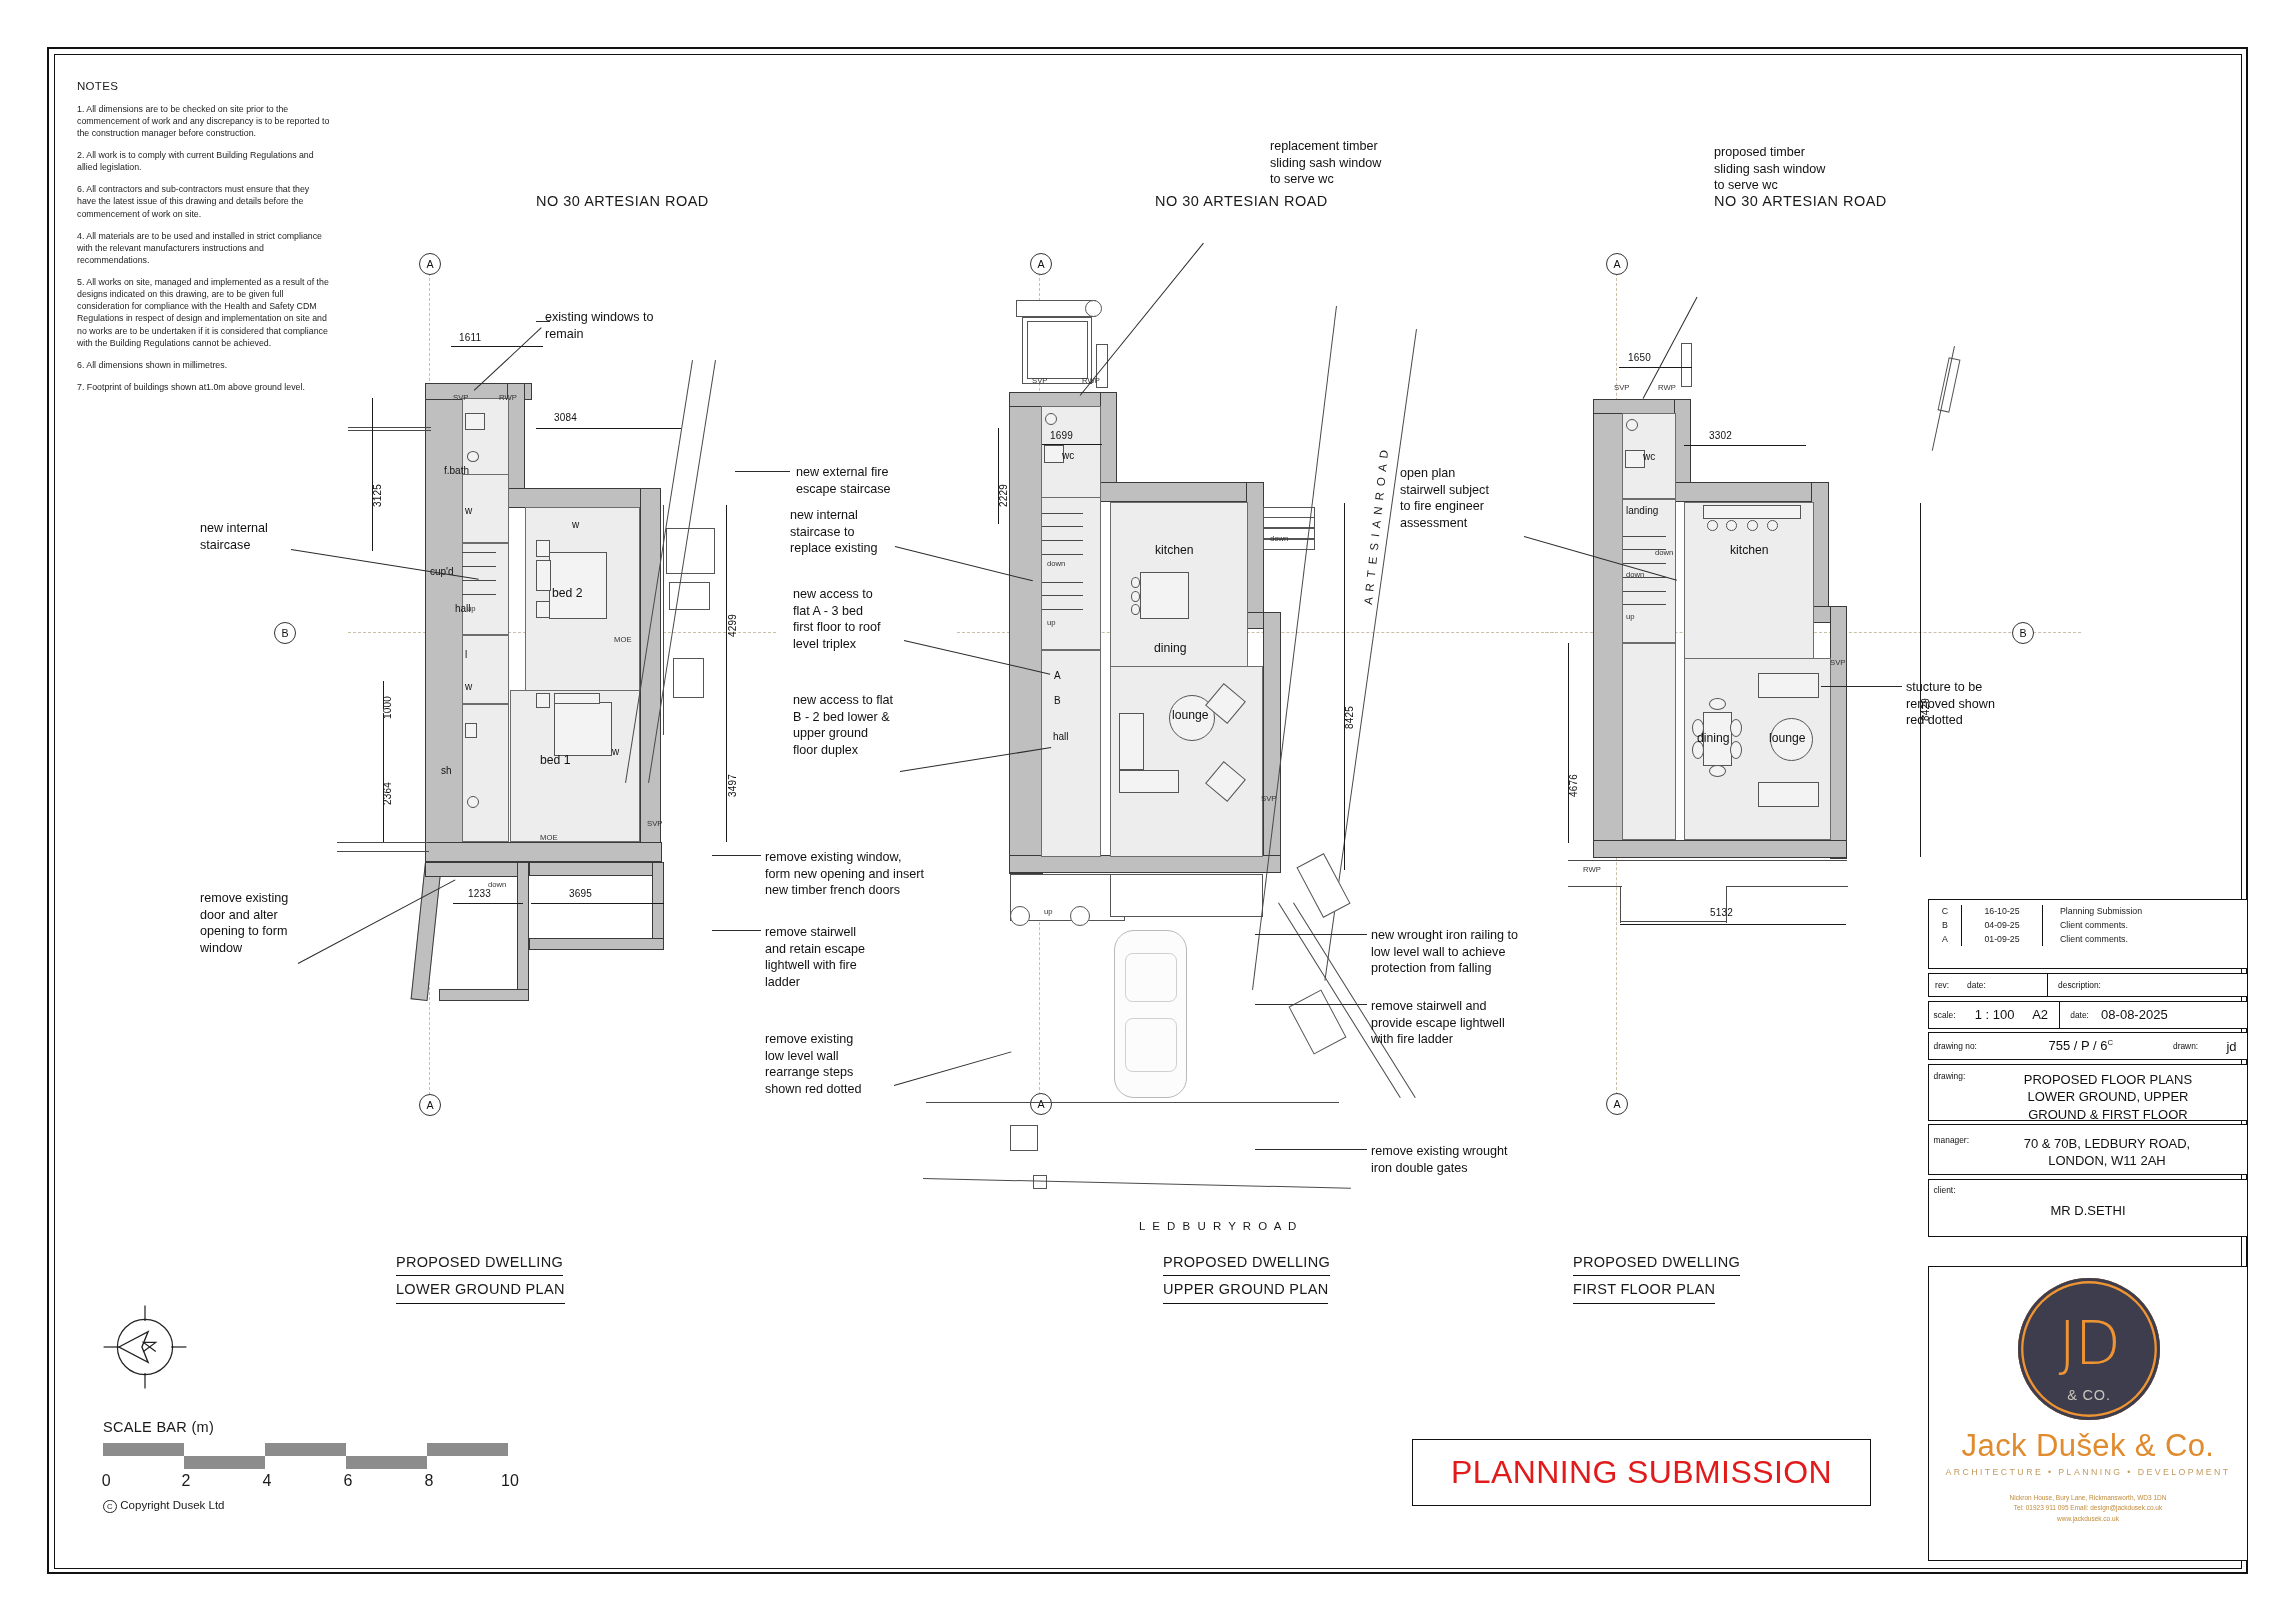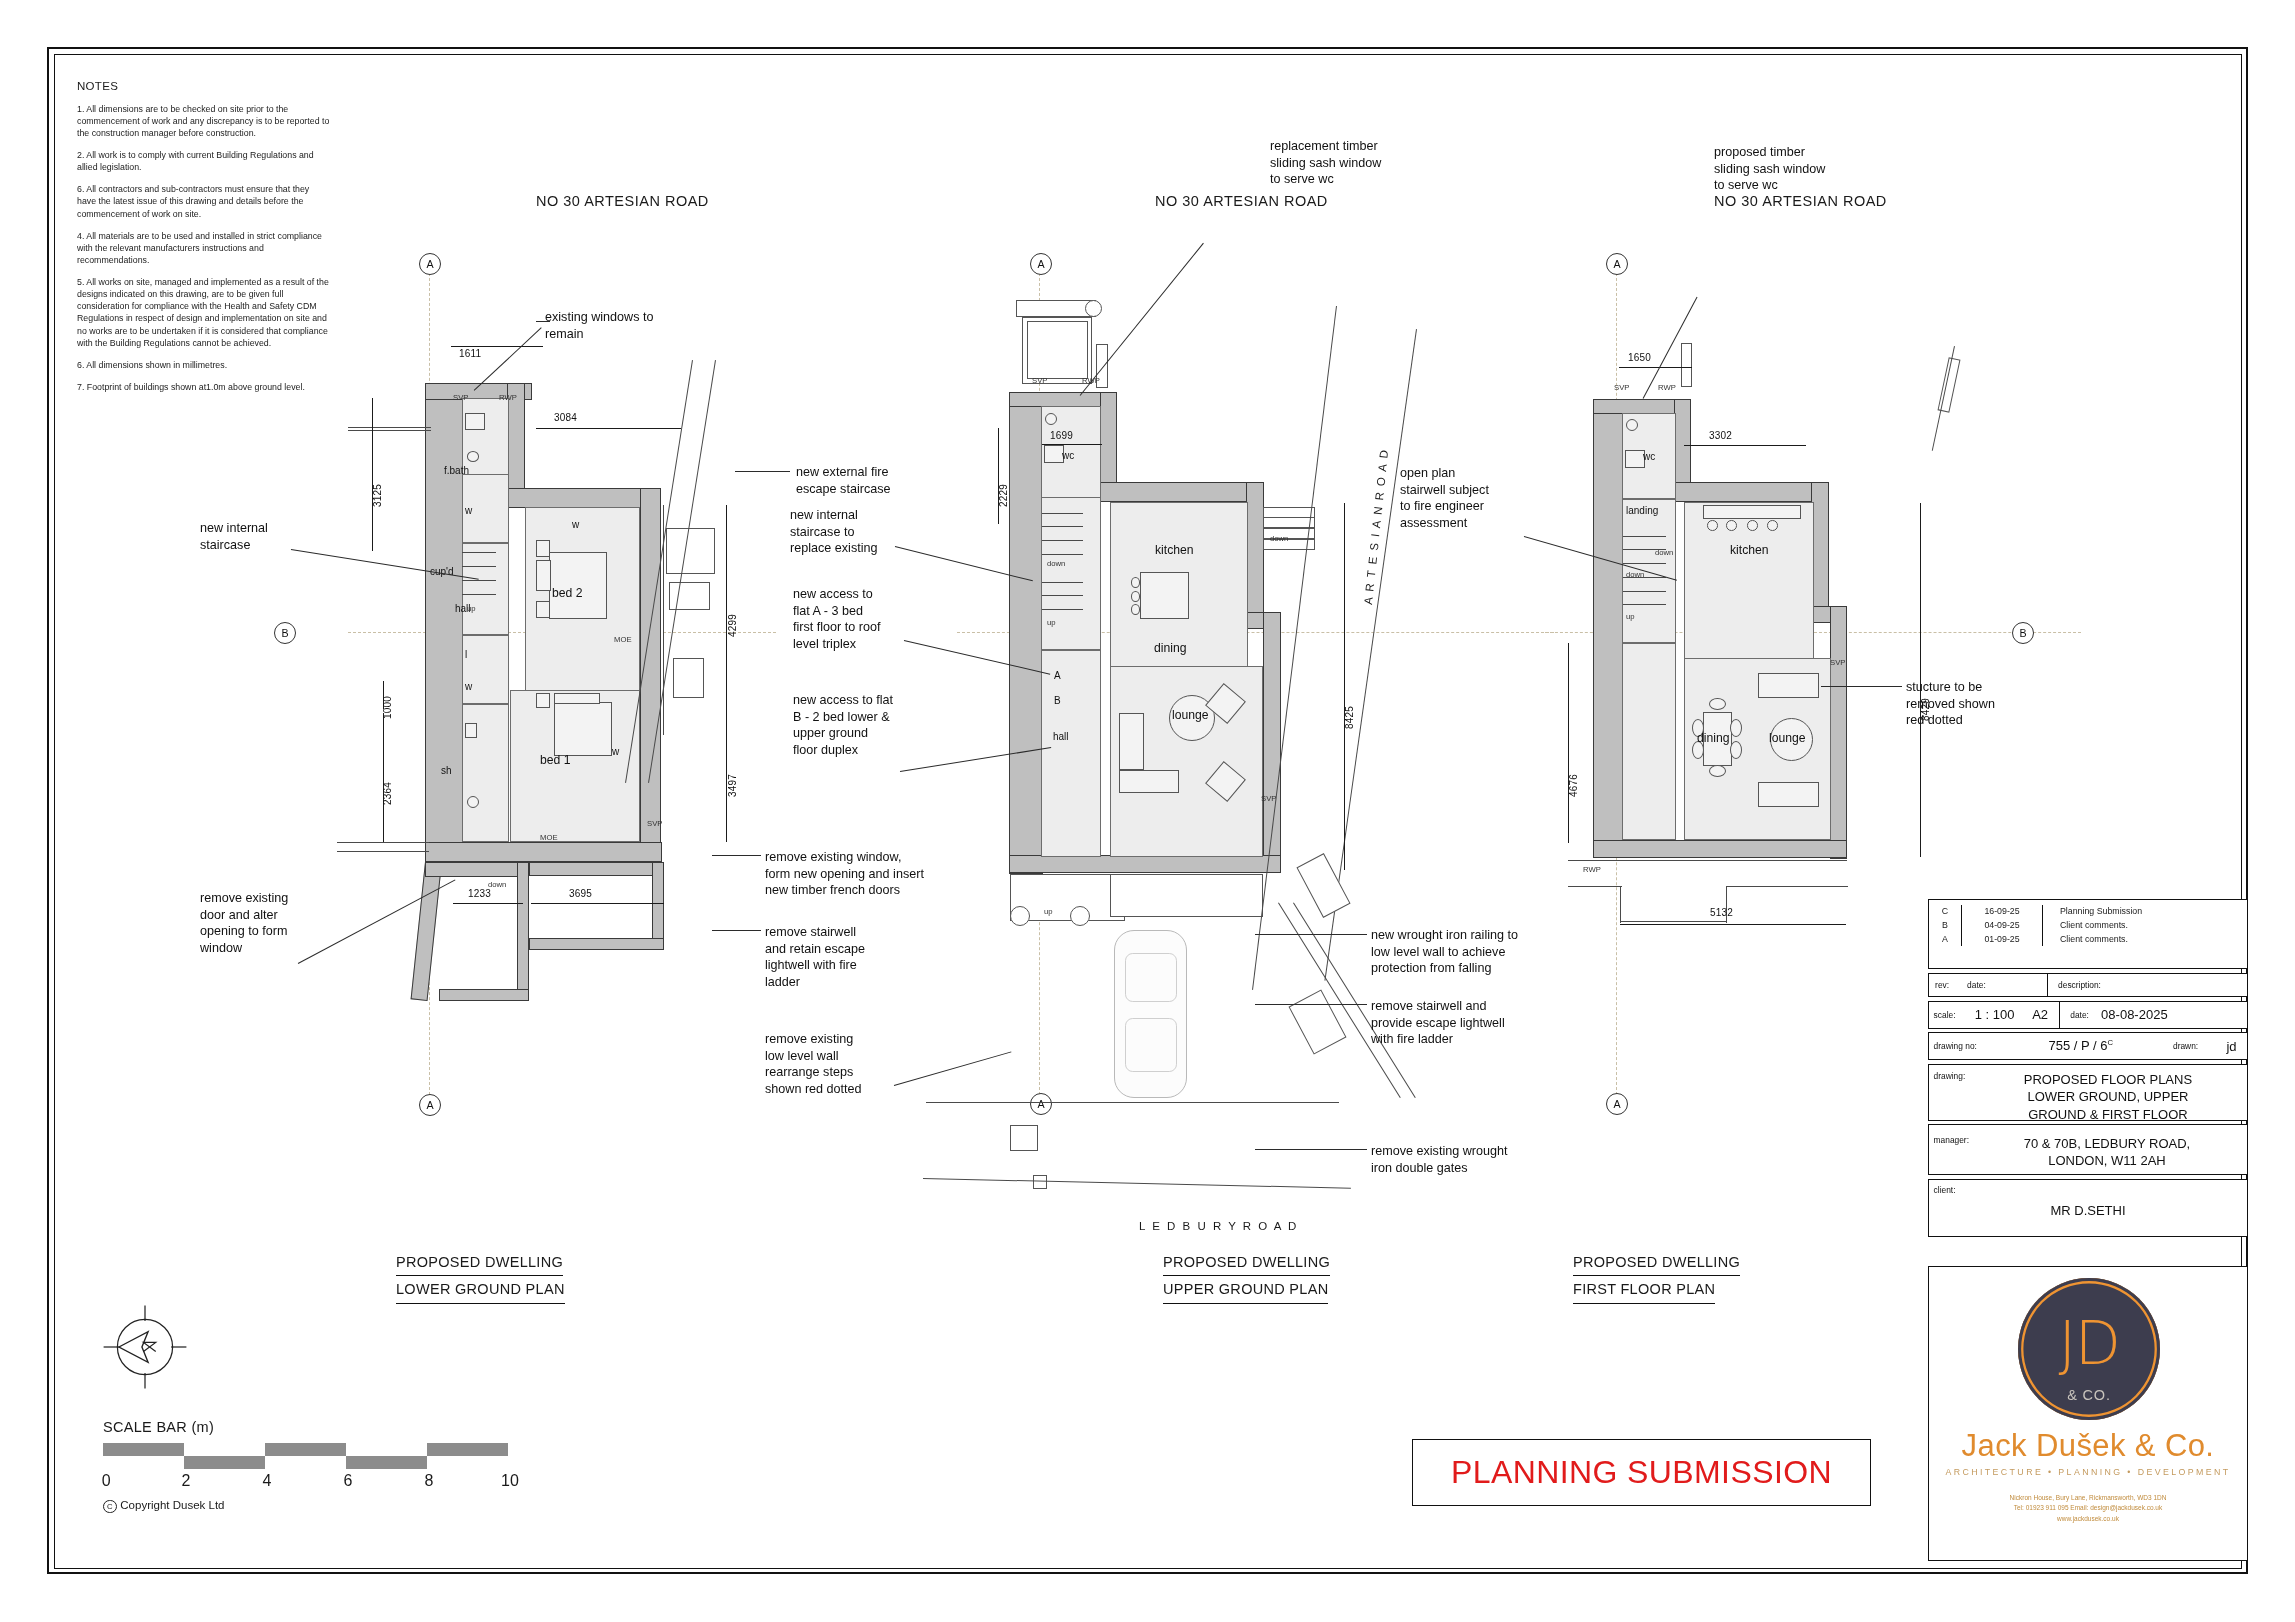--- a/index.html
+++ b/index.html
@@ -167,21 +167,21 @@
     <div class="dimline" style="left:451px;top:346px;width:92px;height:0.8px;"></div>
     <div class="dimline" style="left:536px;top:428px;width:145px;height:0.8px;"></div>
     <div class="dimline" style="left:372px;top:398px;width:0.8px;height:153px;"></div>
     <div class="dimline" style="left:726px;top:505px;width:0.8px;height:207px;"></div>
     <div class="dimline" style="left:383px;top:681px;width:0.8px;height:27.5px;"></div>
     <div class="dimline" style="left:383px;top:713px;width:0.8px;height:129px;"></div>
     <div class="dimline" style="left:726px;top:689px;width:0.8px;height:153px;"></div>
     <div class="dimline" style="left:453px;top:903px;width:70px;height:0.8px;"></div>
     <div class="dimline" style="left:531px;top:903px;width:133px;height:0.8px;"></div>
 
-    <div class="abs dimtxt" style="left:459px;top:348px;">1611</div>
+    <div class="abs dimtxt" style="left:459px;top:332px;">1611</div>
     <div class="abs dimtxt" style="left:554px;top:412px;">3084</div>
     <div class="abs dimtxt" style="left:366px;top:490px;transform:rotate(-90deg);">3125</div>
     <div class="abs dimtxt" style="left:721px;top:620px;transform:rotate(-90deg);">4299</div>
     <div class="abs dimtxt" style="left:376px;top:702px;transform:rotate(-90deg);">1000</div>
     <div class="abs dimtxt" style="left:376px;top:788px;transform:rotate(-90deg);">2364</div>
     <div class="abs dimtxt" style="left:721px;top:780px;transform:rotate(-90deg);">3497</div>
     <div class="abs dimtxt" style="left:468px;top:888px;">1233</div>
     <div class="abs dimtxt" style="left:569px;top:888px;">3695</div>
 
     <div class="abs roomlbl sm" style="left:444px;top:465px;">f.bath</div>
@@ -547,21 +547,21 @@
 
   <div class="abs stamp">
     <span>PLANNING SUBMISSION</span>
   </div>
 
   <div class="abs tb">
 
     <div class="tb-box" style="height:70px;padding:5.4px 0 0 0;">
       <div class="revrow">
         <div style="width:32px;text-align:center;">C</div>
-        <div style="width:80px;text-align:center;border-left:0.9px solid #111;">16-09-25</div>
+        <div style="width:80px;text-align:center;border-left:0.9px solid #111;">16-10-25</div>
         <div style="flex:1;padding-left:17px;border-left:0.9px solid #111;">Planning Submission</div>
       </div>
       <div class="revrow">
         <div style="width:32px;text-align:center;">B</div>
         <div style="width:80px;text-align:center;border-left:0.9px solid #111;">04-09-25</div>
         <div style="flex:1;padding-left:17px;border-left:0.9px solid #111;">Client comments.</div>
       </div>
       <div class="revrow">
         <div style="width:32px;text-align:center;">A</div>
         <div style="width:80px;text-align:center;border-left:0.9px solid #111;">01-09-25</div>

